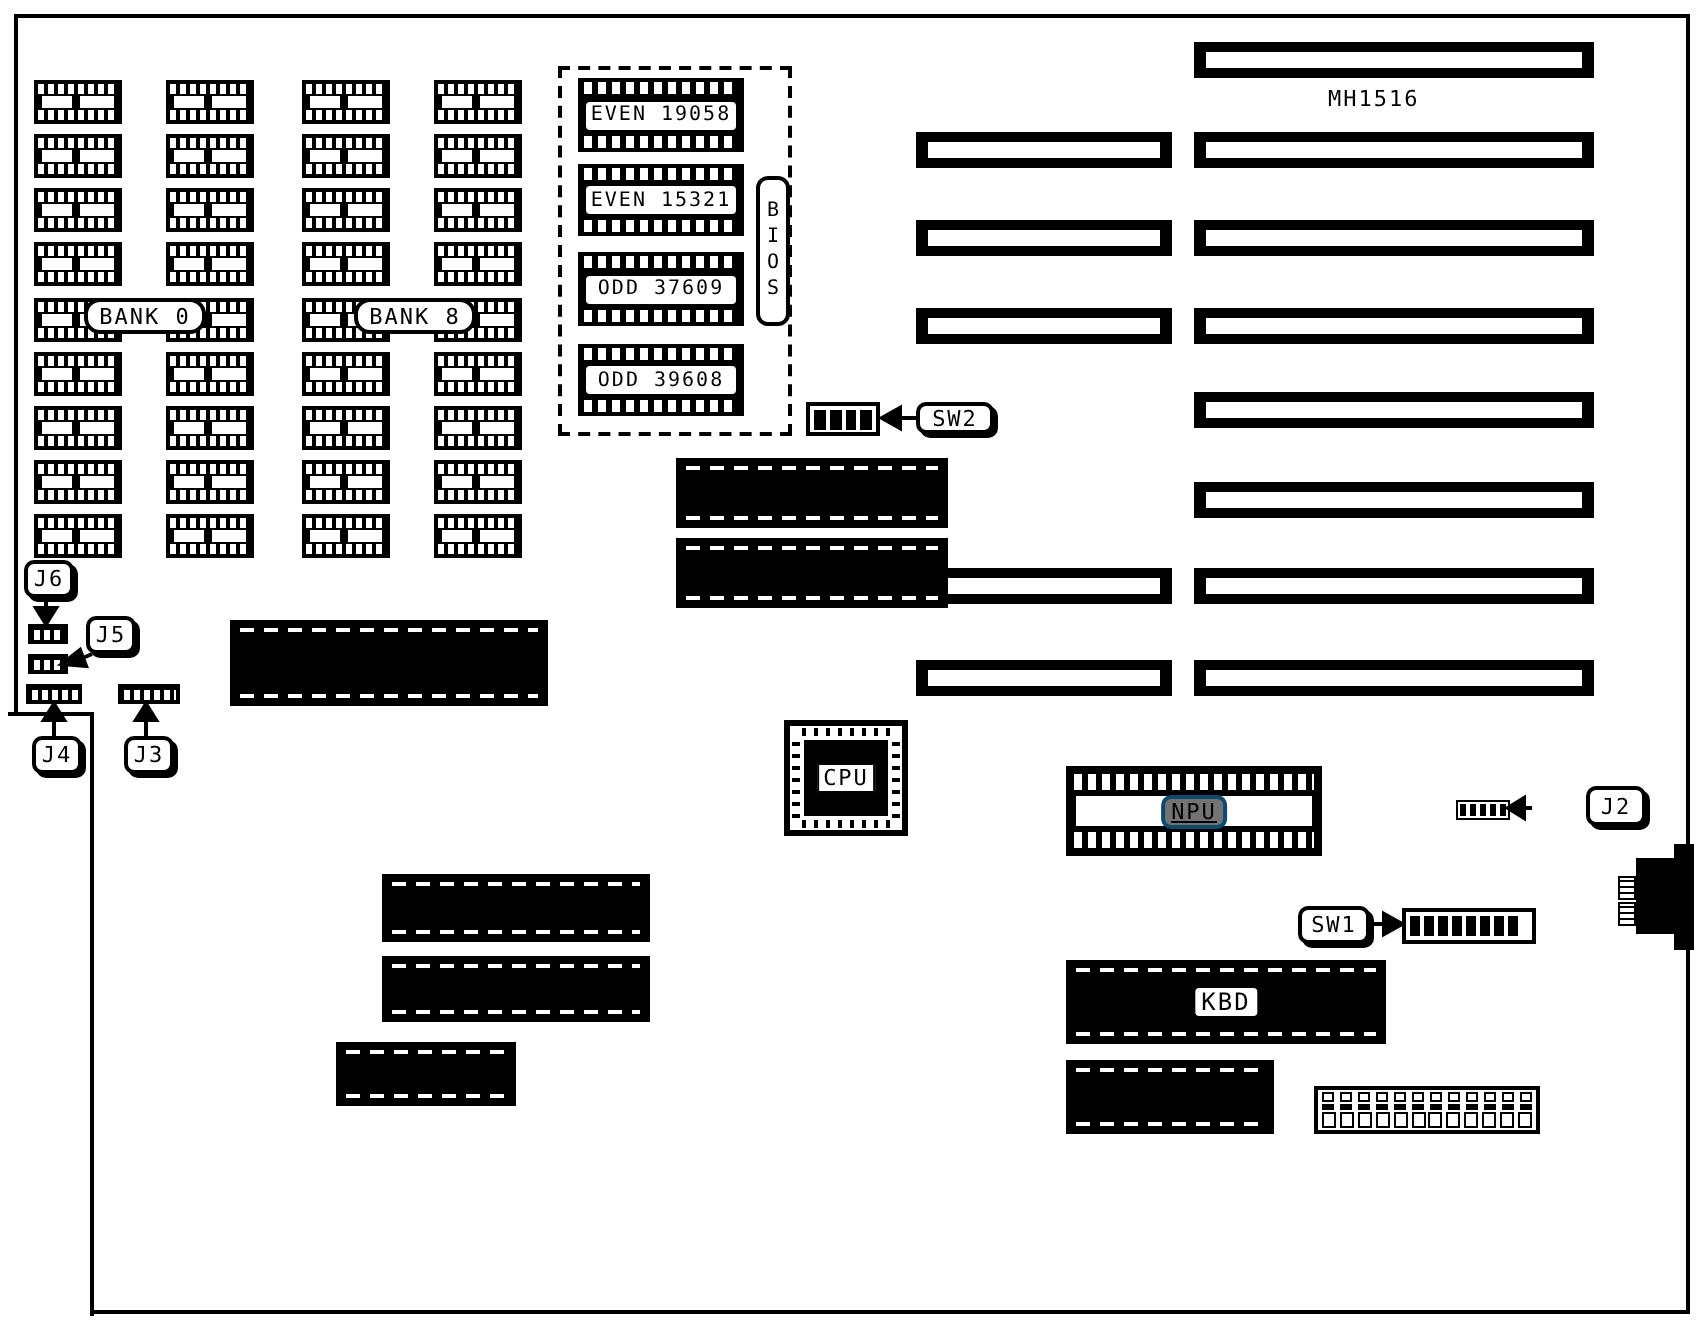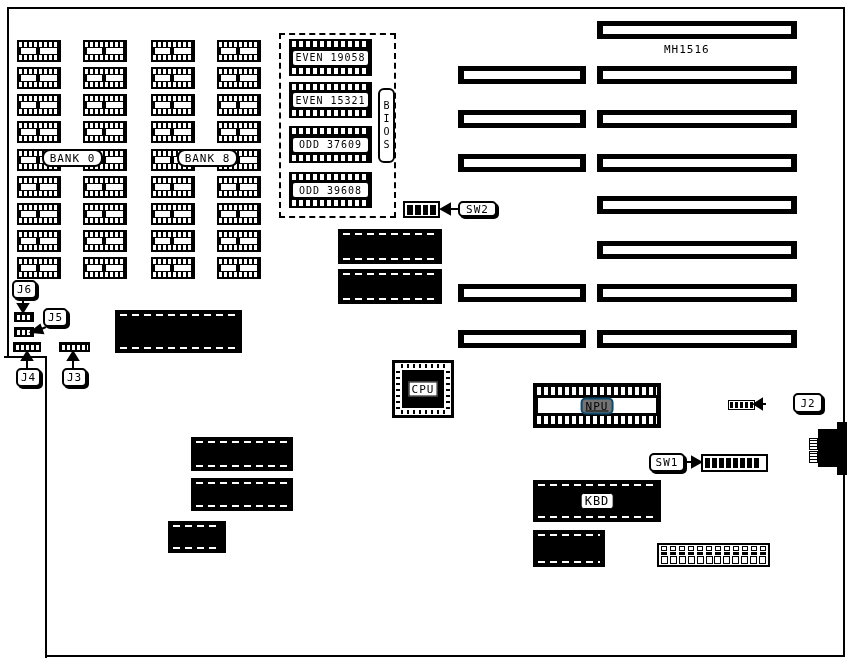--- a/index.html
+++ b/index.html
@@ -25,21 +25,21 @@
          border:2px solid #000;border-radius:4px;display:flex;align-items:center;justify-content:center;
          font-size:10px;letter-spacing:1px;white-space:nowrap;box-sizing:border-box;}
   #bios-side-label{position:absolute;left:378px;top:88px;width:17px;height:75px;background:#fff;
          border:2px solid #000;border-radius:6px;box-sizing:border-box;display:flex;align-items:center;
          justify-content:center;font-size:10px;z-index:3;}
   #bios-side-label span{writing-mode:vertical-lr;text-orientation:upright;letter-spacing:2px;line-height:13px;}
   
   .slot{position:absolute;background:#000;}
   .slot i{position:absolute;left:6px;right:6px;top:5px;bottom:5px;background:#fff;}
   
-  .bchip{position:absolute;background:#000;}
+  .bchip{position:absolute;background:#000;padding-left:32px;}
   .bchip i{display:block;position:absolute;left:5px;right:5px;height:2px;
            background:repeating-linear-gradient(90deg,#fff 0 7px,transparent 7px 12px);}
   .bchip i.t{top:4px}.bchip i.b{bottom:4px}
   .blbl{position:absolute;top:50%;left:50%;transform:translate(-50%,-50%);background:#fff;
         border:1px solid #000;border-radius:3px;padding:0 3px;font-size:12px;letter-spacing:1px;}
   
   #cpu{position:absolute;left:392px;top:360px;width:62px;height:58px;border:3px solid #000;
        background:#fff;box-sizing:border-box;}
   #cpu .core{position:absolute;inset:7px;background:#000;}
   #cpu .tk{position:absolute;}

